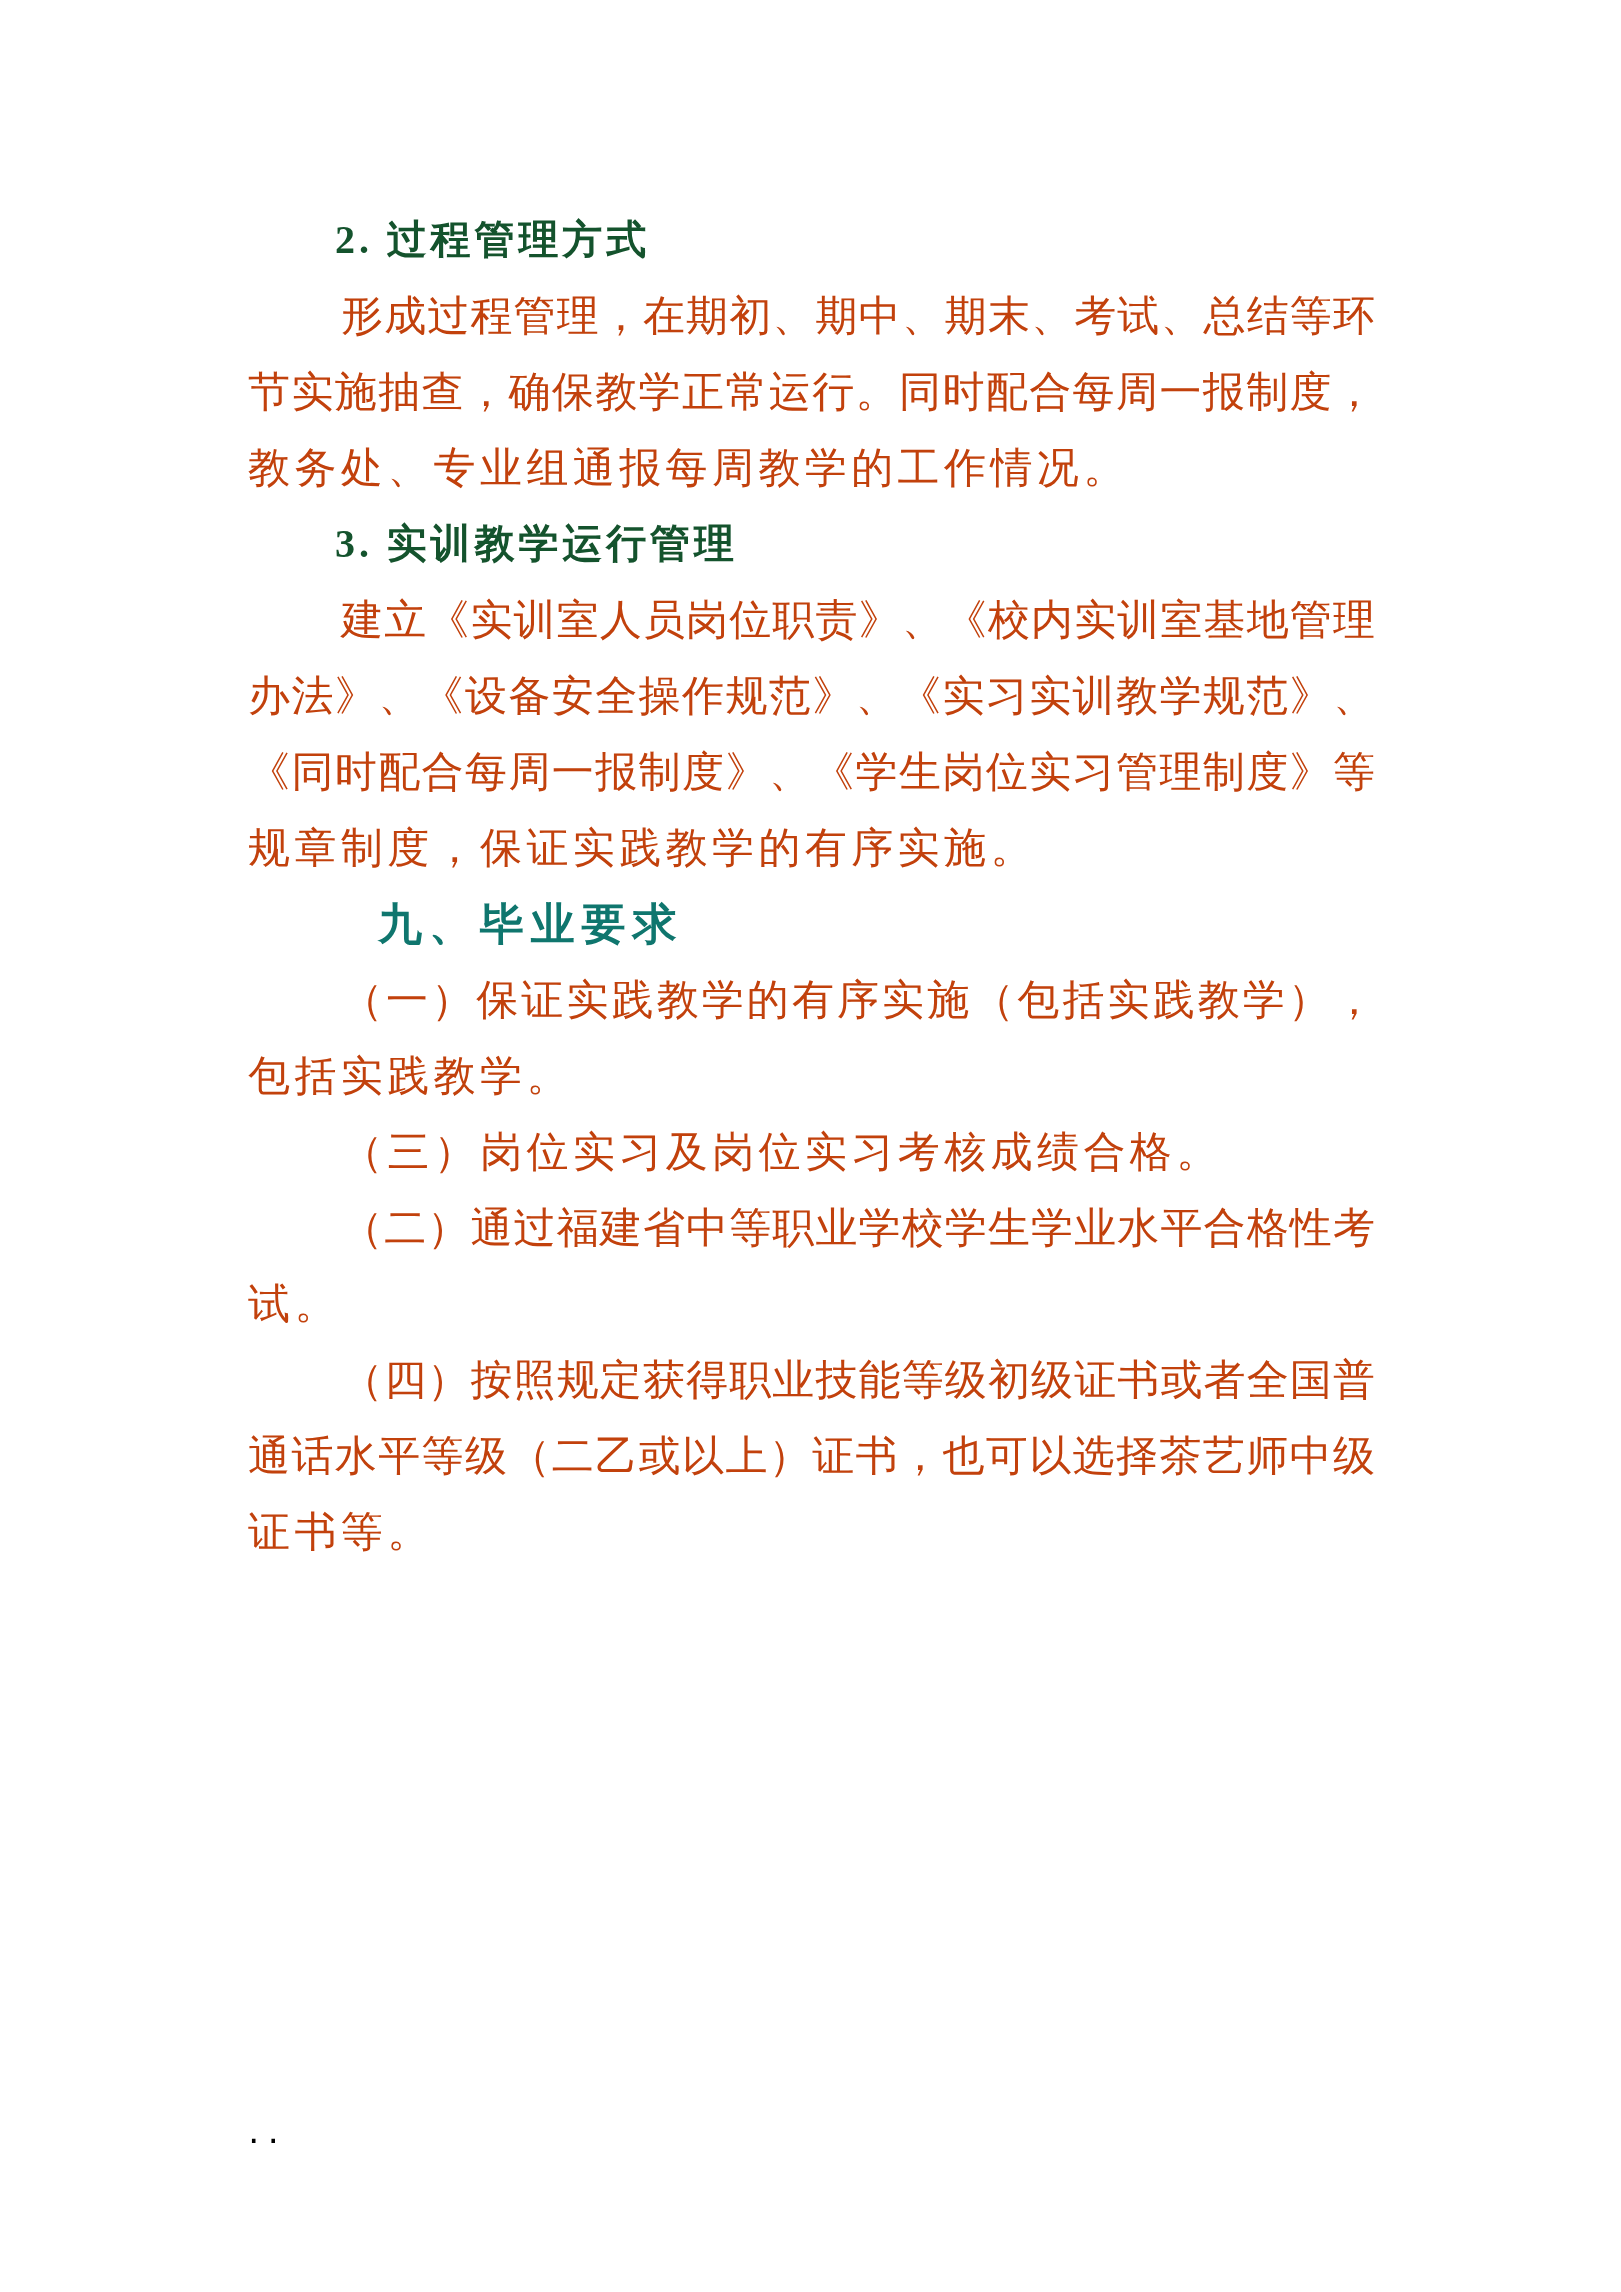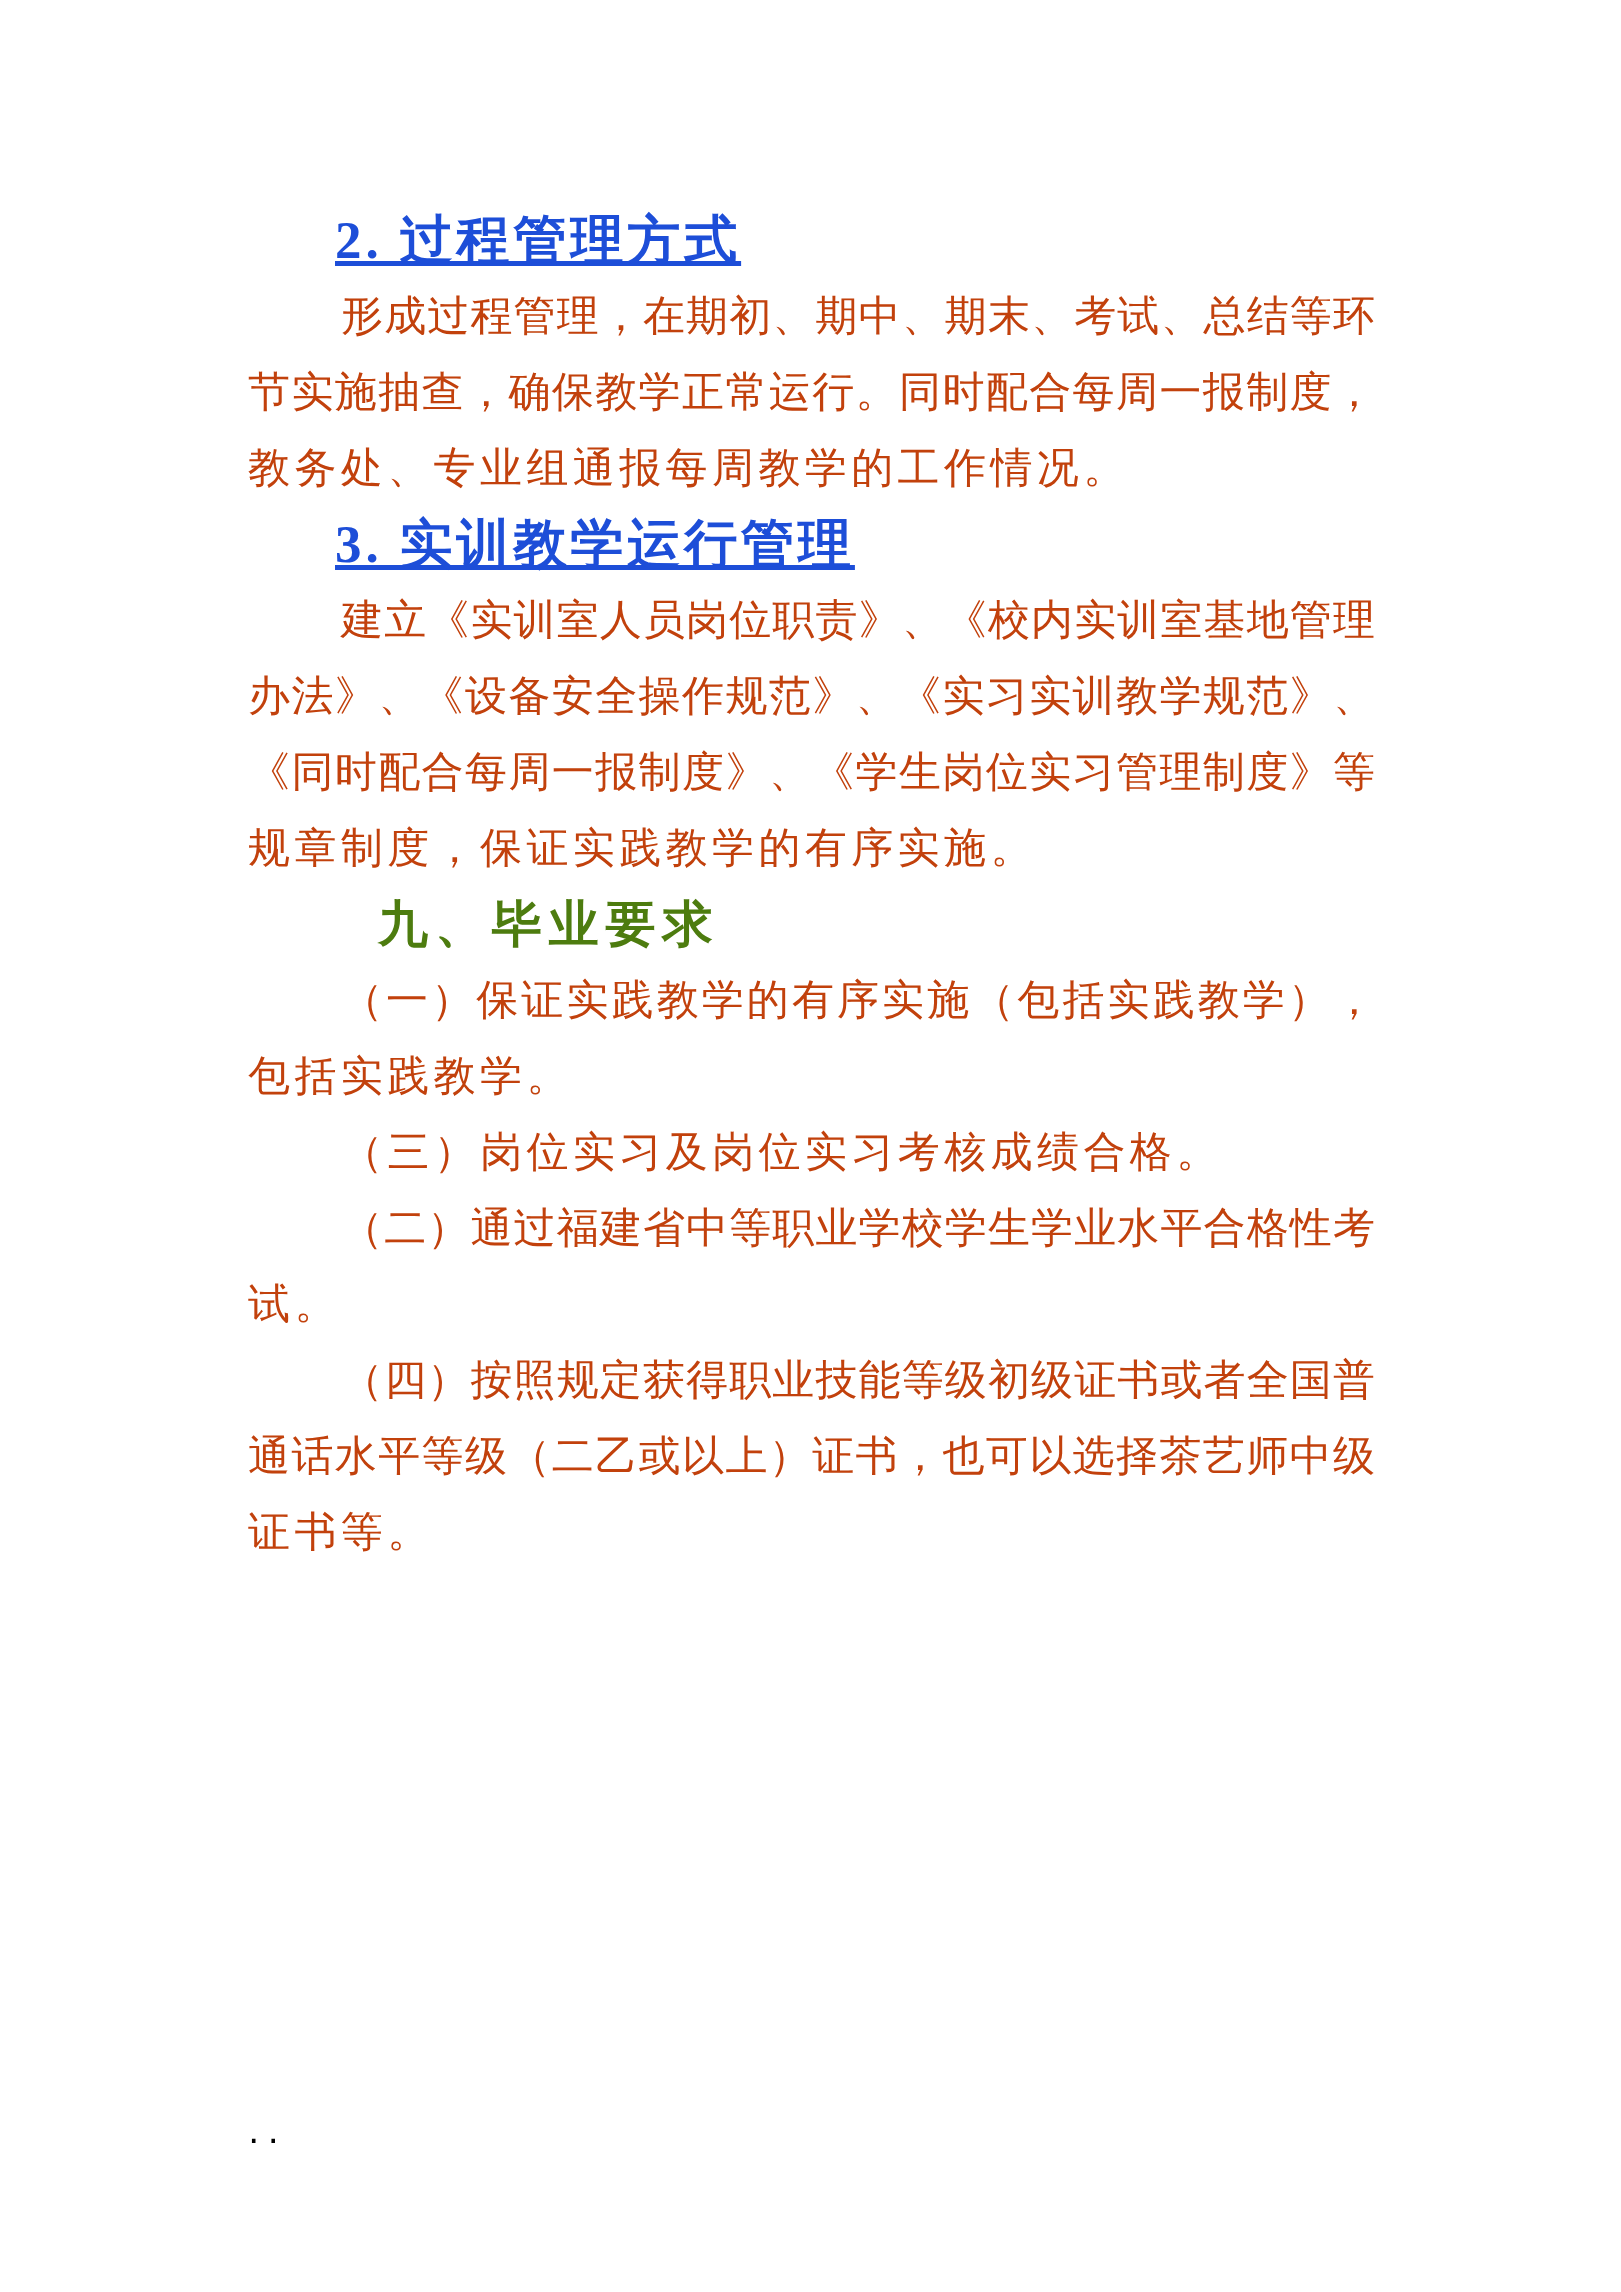--- a/index.html
+++ b/index.html
@@ -33,38 +33,37 @@
     text-align-last: justify;
   }
   
   .line.first { text-indent: 93px; }
   
   .line.last { letter-spacing: 4.4px; }
 
   .subheading {
     font-family: "Liberation Serif", serif;
     font-weight: bold;
-    font-size: 53px;
+    font-size: 40px;
     line-height: 76px;
     height: 76px;
     padding-left: 87px;
     letter-spacing: 3.9px;
-    color: #1d4ed8;
+    color: #14532d;
     overflow: hidden;
-    text-decoration: underline;
   }
   .section_heading {
     font-family: "Liberation Sans", sans-serif;
     font-weight: bold;
-    font-size: 50px;
+    font-size: 44px;
     line-height: 76px;
     height: 76px;
     padding-left: 130px;
     letter-spacing: 6.9px;
-    color: #4d7c0f;
+    color: #0f766e;
     overflow: hidden;
   }
   .footer-mark {
     position: absolute;
     left: 245px;
     top: 2117px;
     font-family: "DejaVu Sans Mono", monospace;
     font-size: 29px;
     line-height: 33px;
     letter-spacing: 2px;

